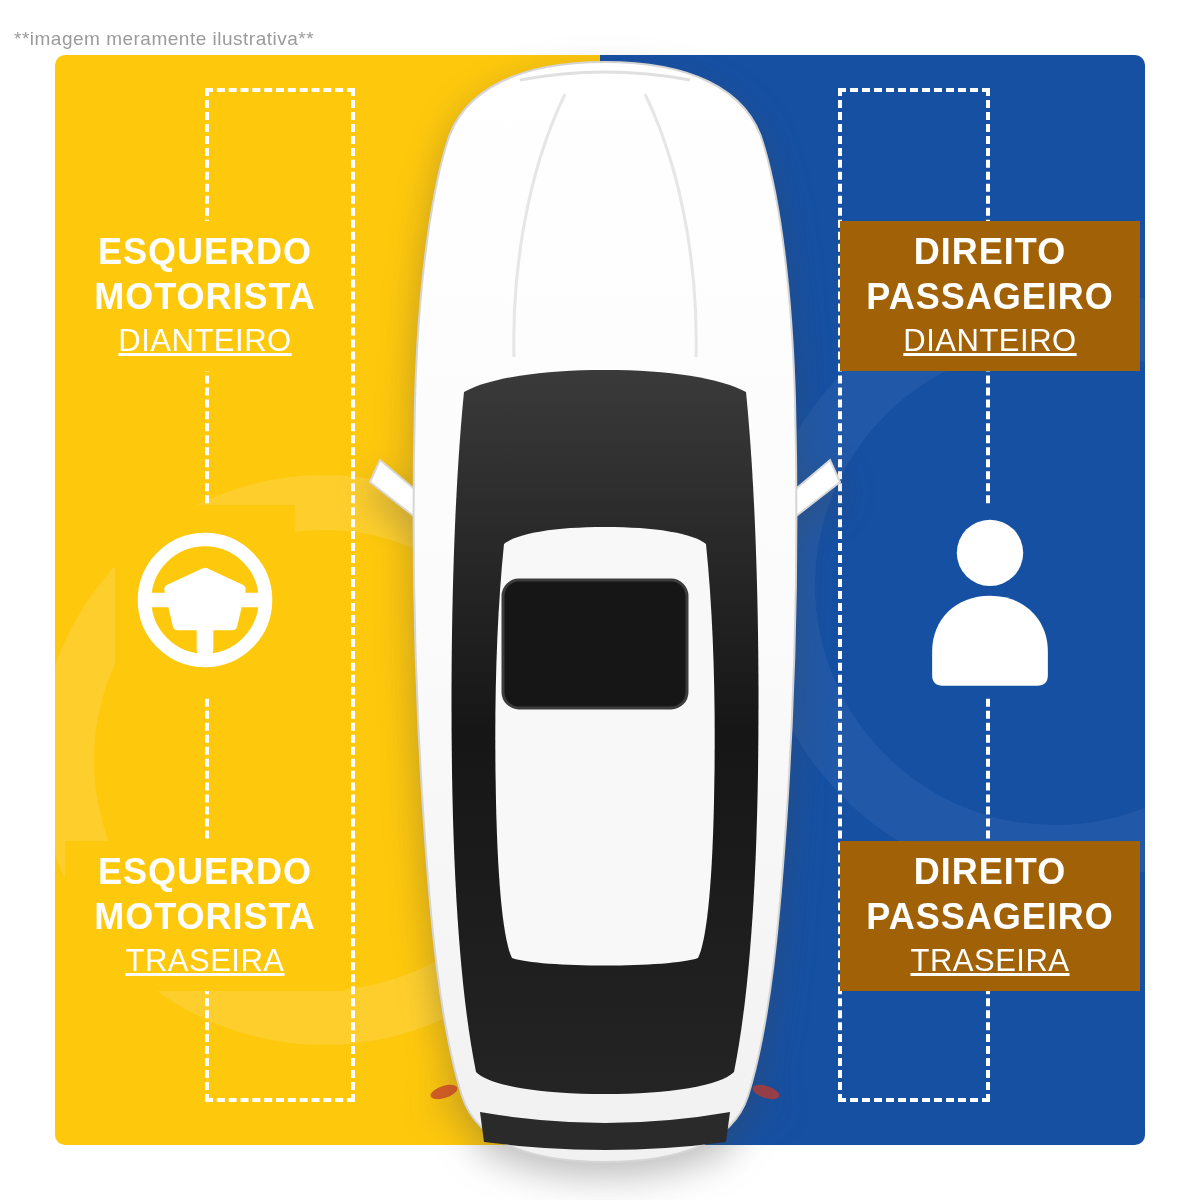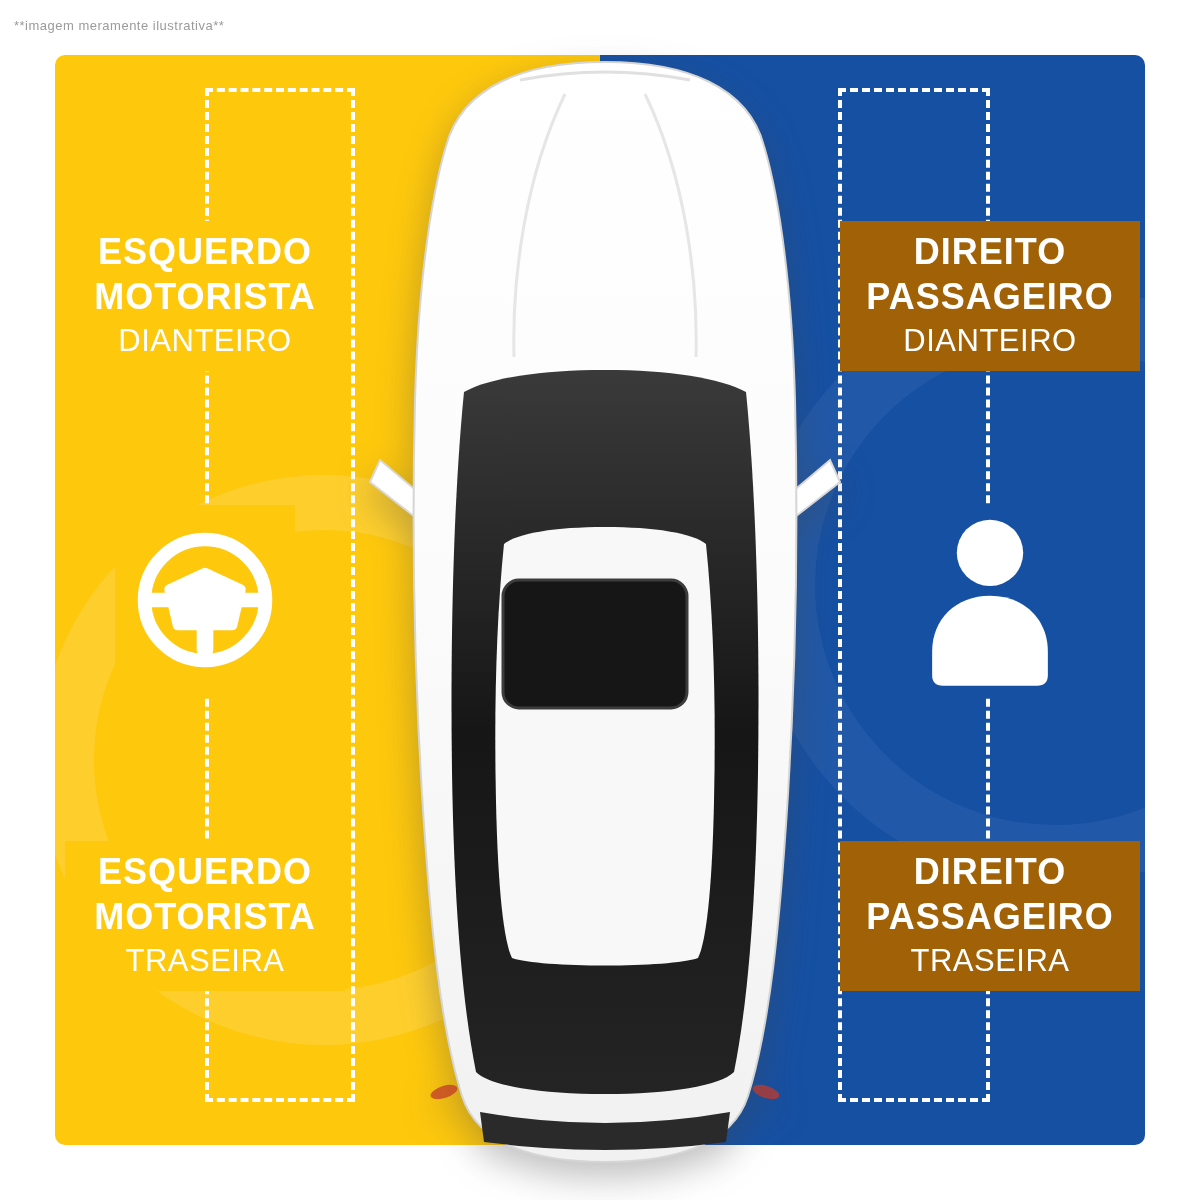--- a/index.html
+++ b/index.html
@@ -1,21 +1,21 @@
 <!DOCTYPE html>
 <html><head>
 <meta charset="utf-8">
 <style>
   html,body{margin:0;padding:0;}
   body{
     width:1200px;height:1200px;position:relative;background:#ffffff;
     font-family:"Liberation Sans", sans-serif;overflow:hidden;
   }
   .disclaimer{
-    position:absolute;left:14px;top:18px;font-size:13px;color:#9b9b9b;
+    position:absolute;left:14px;top:28px;font-size:19px;color:#9b9b9b;
     letter-spacing:.5px;z-index:5;
   }
   .panel{
     position:absolute;left:55px;top:55px;width:1090px;height:1090px;
     border-radius:10px;overflow:hidden;z-index:0;
   }
   .half{position:absolute;top:0;height:100%;width:545px;}
   .half.driver{left:0;background:#FEC80D;}
   .half.passenger{left:545px;background:#1650A3;}
   .ring{position:absolute;border-radius:50%;z-index:1;}
@@ -24,21 +24,21 @@
   .zone-outline{
     position:absolute;top:33px;height:1014px;border:4px dashed #ffffff;z-index:2;
     box-sizing:border-box;
   }
   .zone-outline.driver{left:150px;width:150px;}
   .zone-outline.passenger{left:783px;width:152px;}
   .label{
     position:absolute;text-align:center;color:#ffffff;z-index:3;padding:8px 0;
   }
   .label .b{font-weight:700;font-size:36px;line-height:45px;letter-spacing:1px;}
-  .label .r{font-weight:400;font-size:31px;line-height:44px;letter-spacing:.5px;}
+  .label .r{font-weight:400;font-size:31px;line-height:44px;letter-spacing:.5px;text-decoration:underline;}
   .label.driver-pos{left:10px;width:280px;background:#FEC80D;}
   .label.passenger-pos{left:785px;width:300px;background:#a16207;}
   .label.front{top:166px;}
   .label.rear{top:786px;}
   .icon-wrap{
     position:absolute;z-index:3;display:flex;align-items:center;justify-content:center;
   }
   .icon-wrap.driver{left:60px;top:450px;width:180px;height:190px;background:#FEC80D;}
   .icon-wrap.passenger{left:845px;top:450px;width:180px;height:190px;background:#1650A3;}
   .car{

